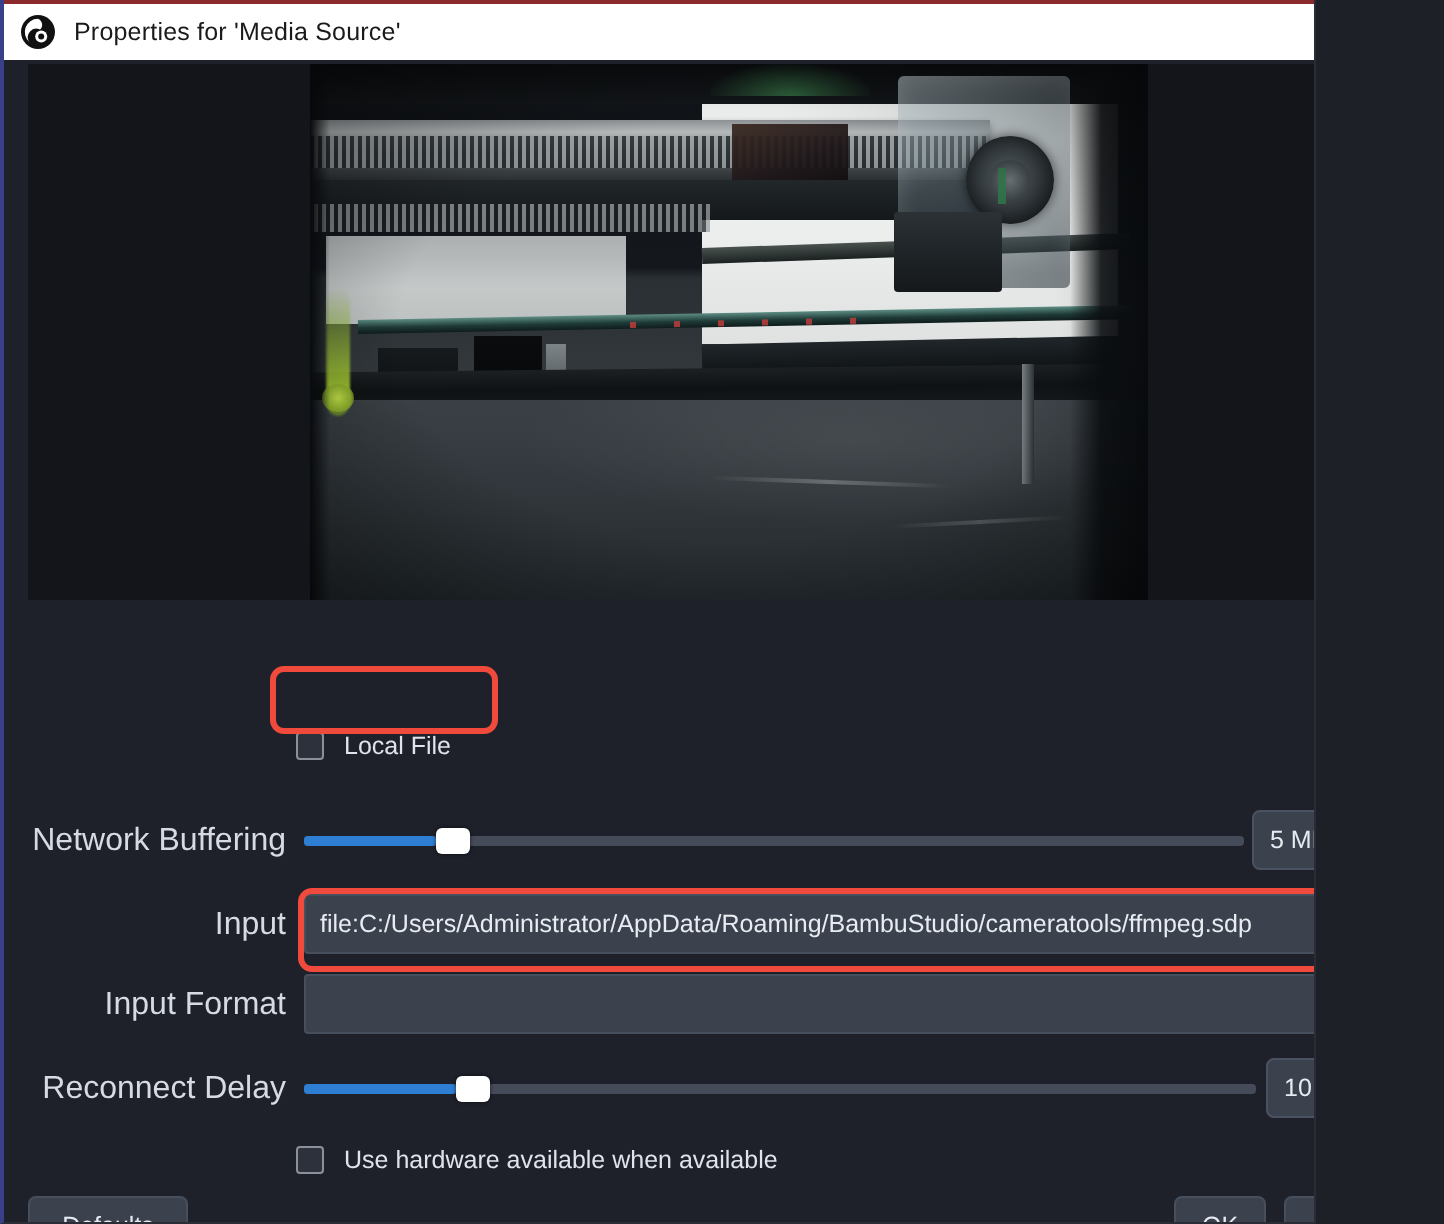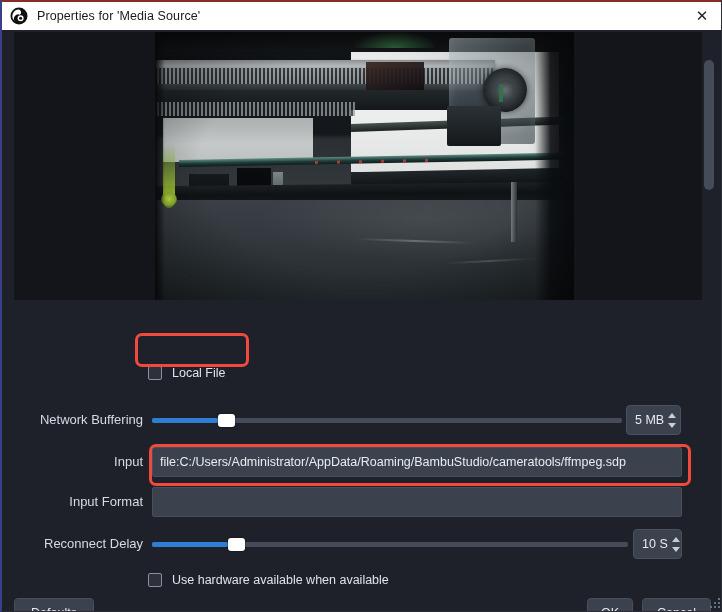--- a/index.html
+++ b/index.html
@@ -10,21 +10,21 @@
   body {
     width: 722px;
     height: 612px;
     overflow: hidden;
     font-family: "Liberation Sans", "DejaVu Sans", sans-serif;
     -webkit-font-smoothing: antialiased;
   }
 
   .window {
     position: relative;
-    width: 722px;
+    width: 658px;
     height: 612px;
     background: #1e212a;
     box-sizing: border-box;
     border-left: 2px solid #3a3f8a;
     border-right: 1px solid #2a2d36;
     border-bottom: 1px solid #2a2d36;
     overflow: hidden;
   }
 
   
@@ -264,21 +264,21 @@
   }
 
   
   .form {
     position: absolute;
     left: 0; top: 272px;
     width: 722px; height: 310px;
   }
   .row { position: absolute; display:flex; align-items:center; }
   .lbl {
-    font-size: 13px;
+    font-size: 16px;
     color: #d6dae3;
     text-align: right;
     white-space: nowrap;
   }
 
   
   .cb {
     width: 14px; height: 14px;
     border: 1px solid #8b9099;
     border-radius: 2px;

